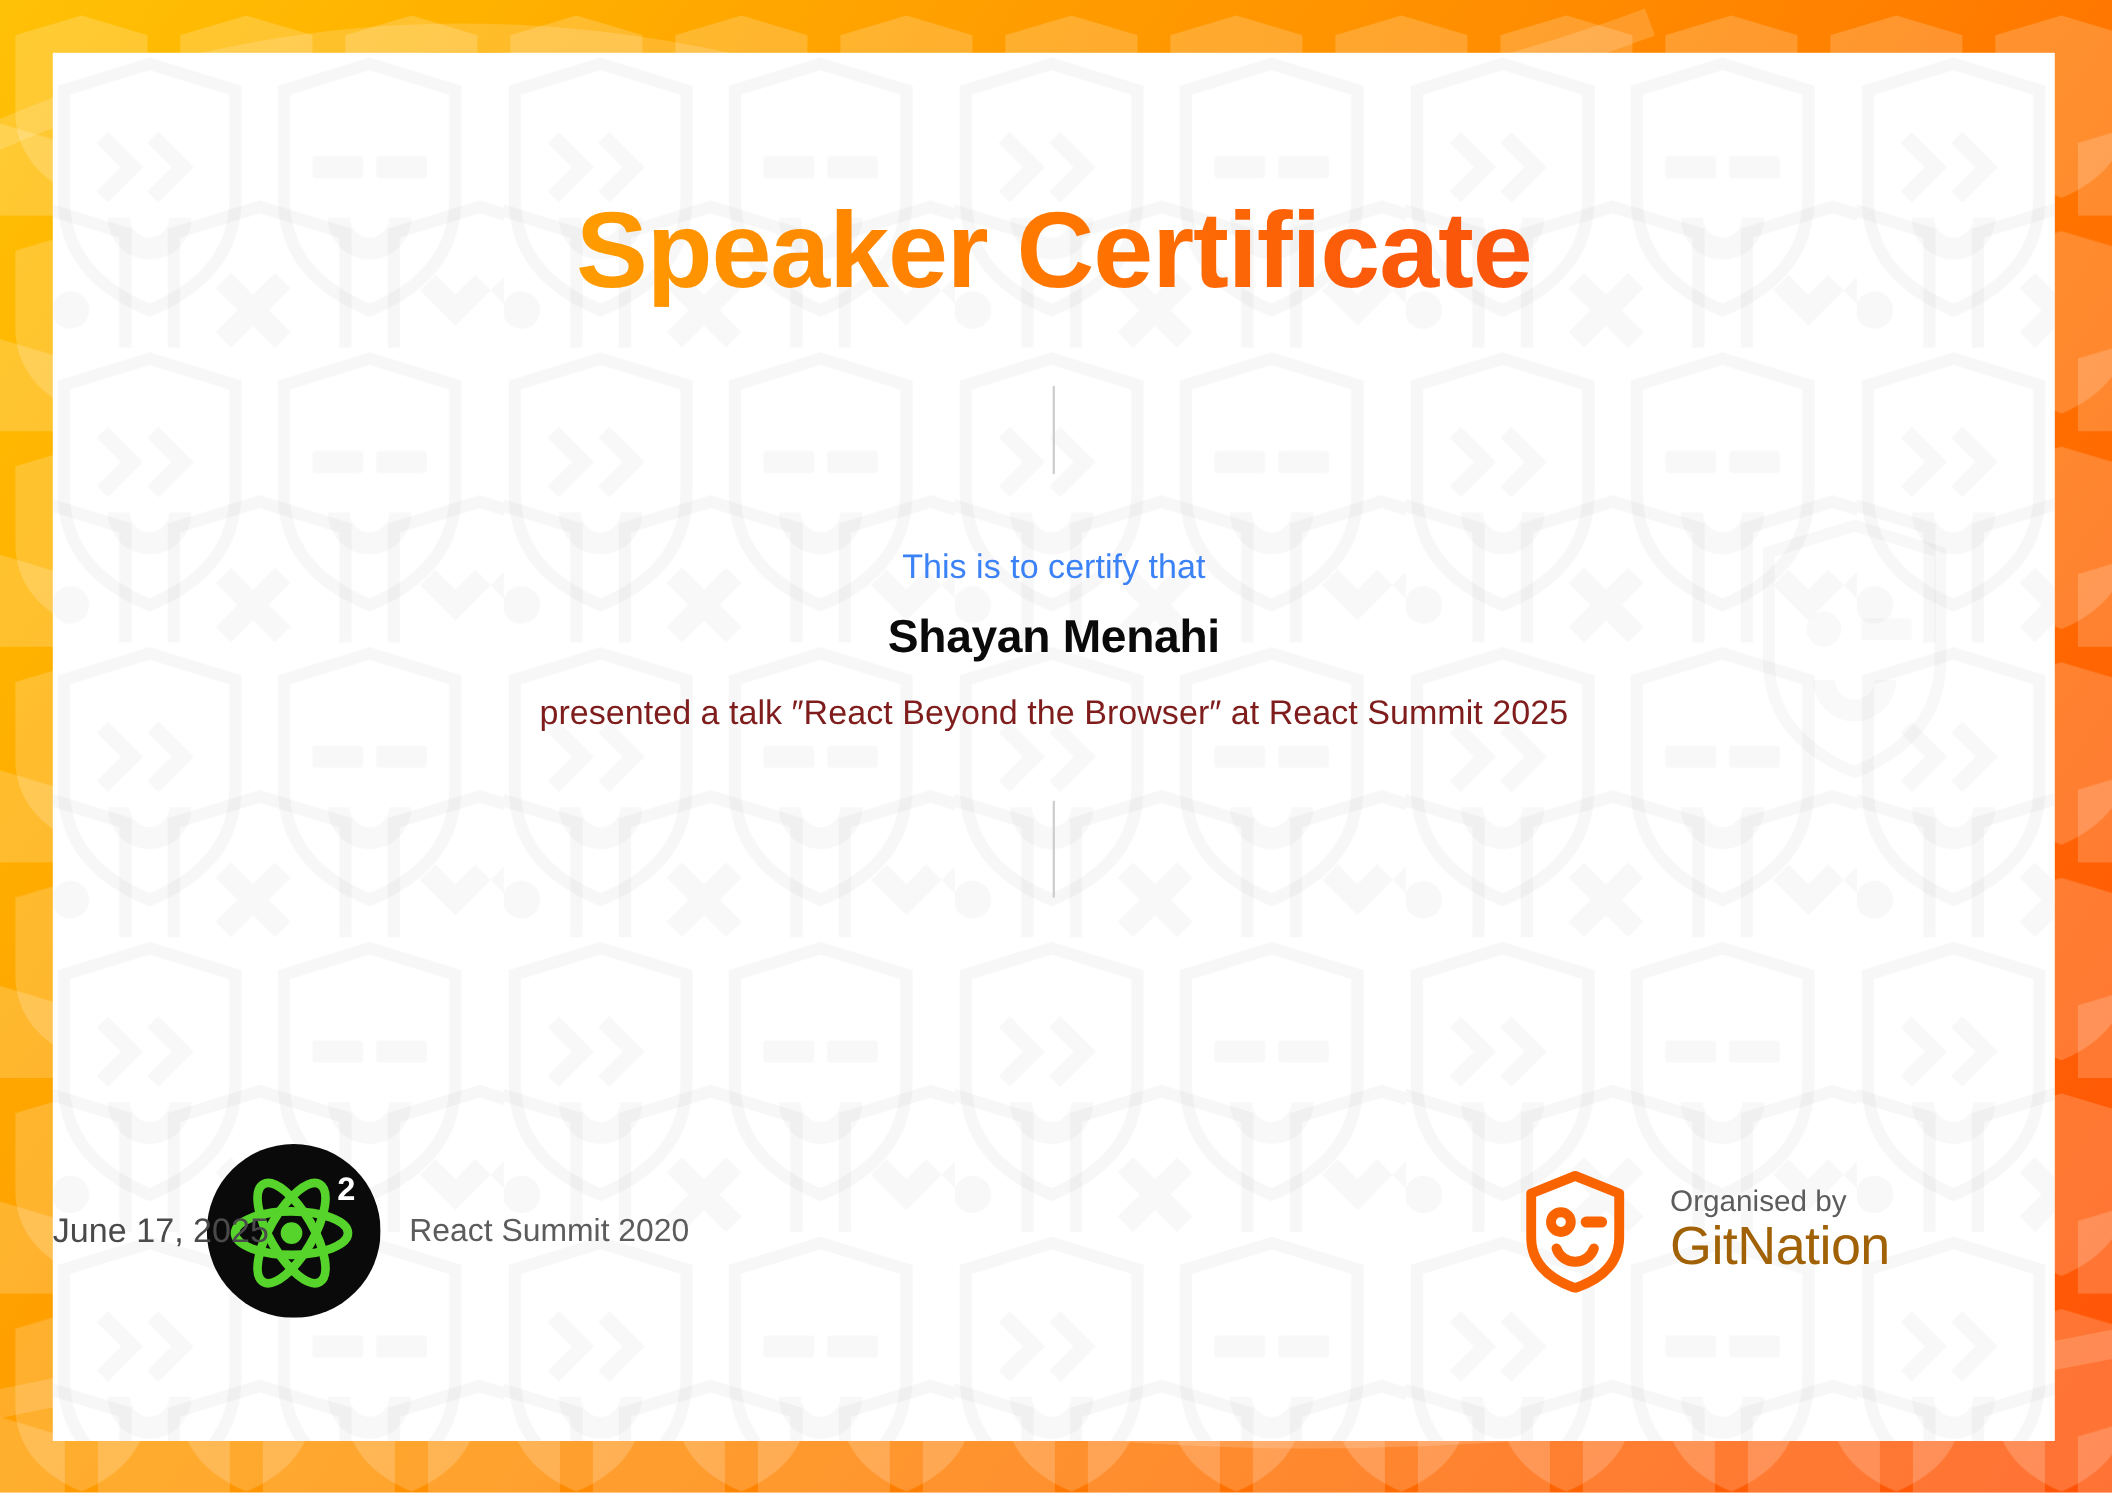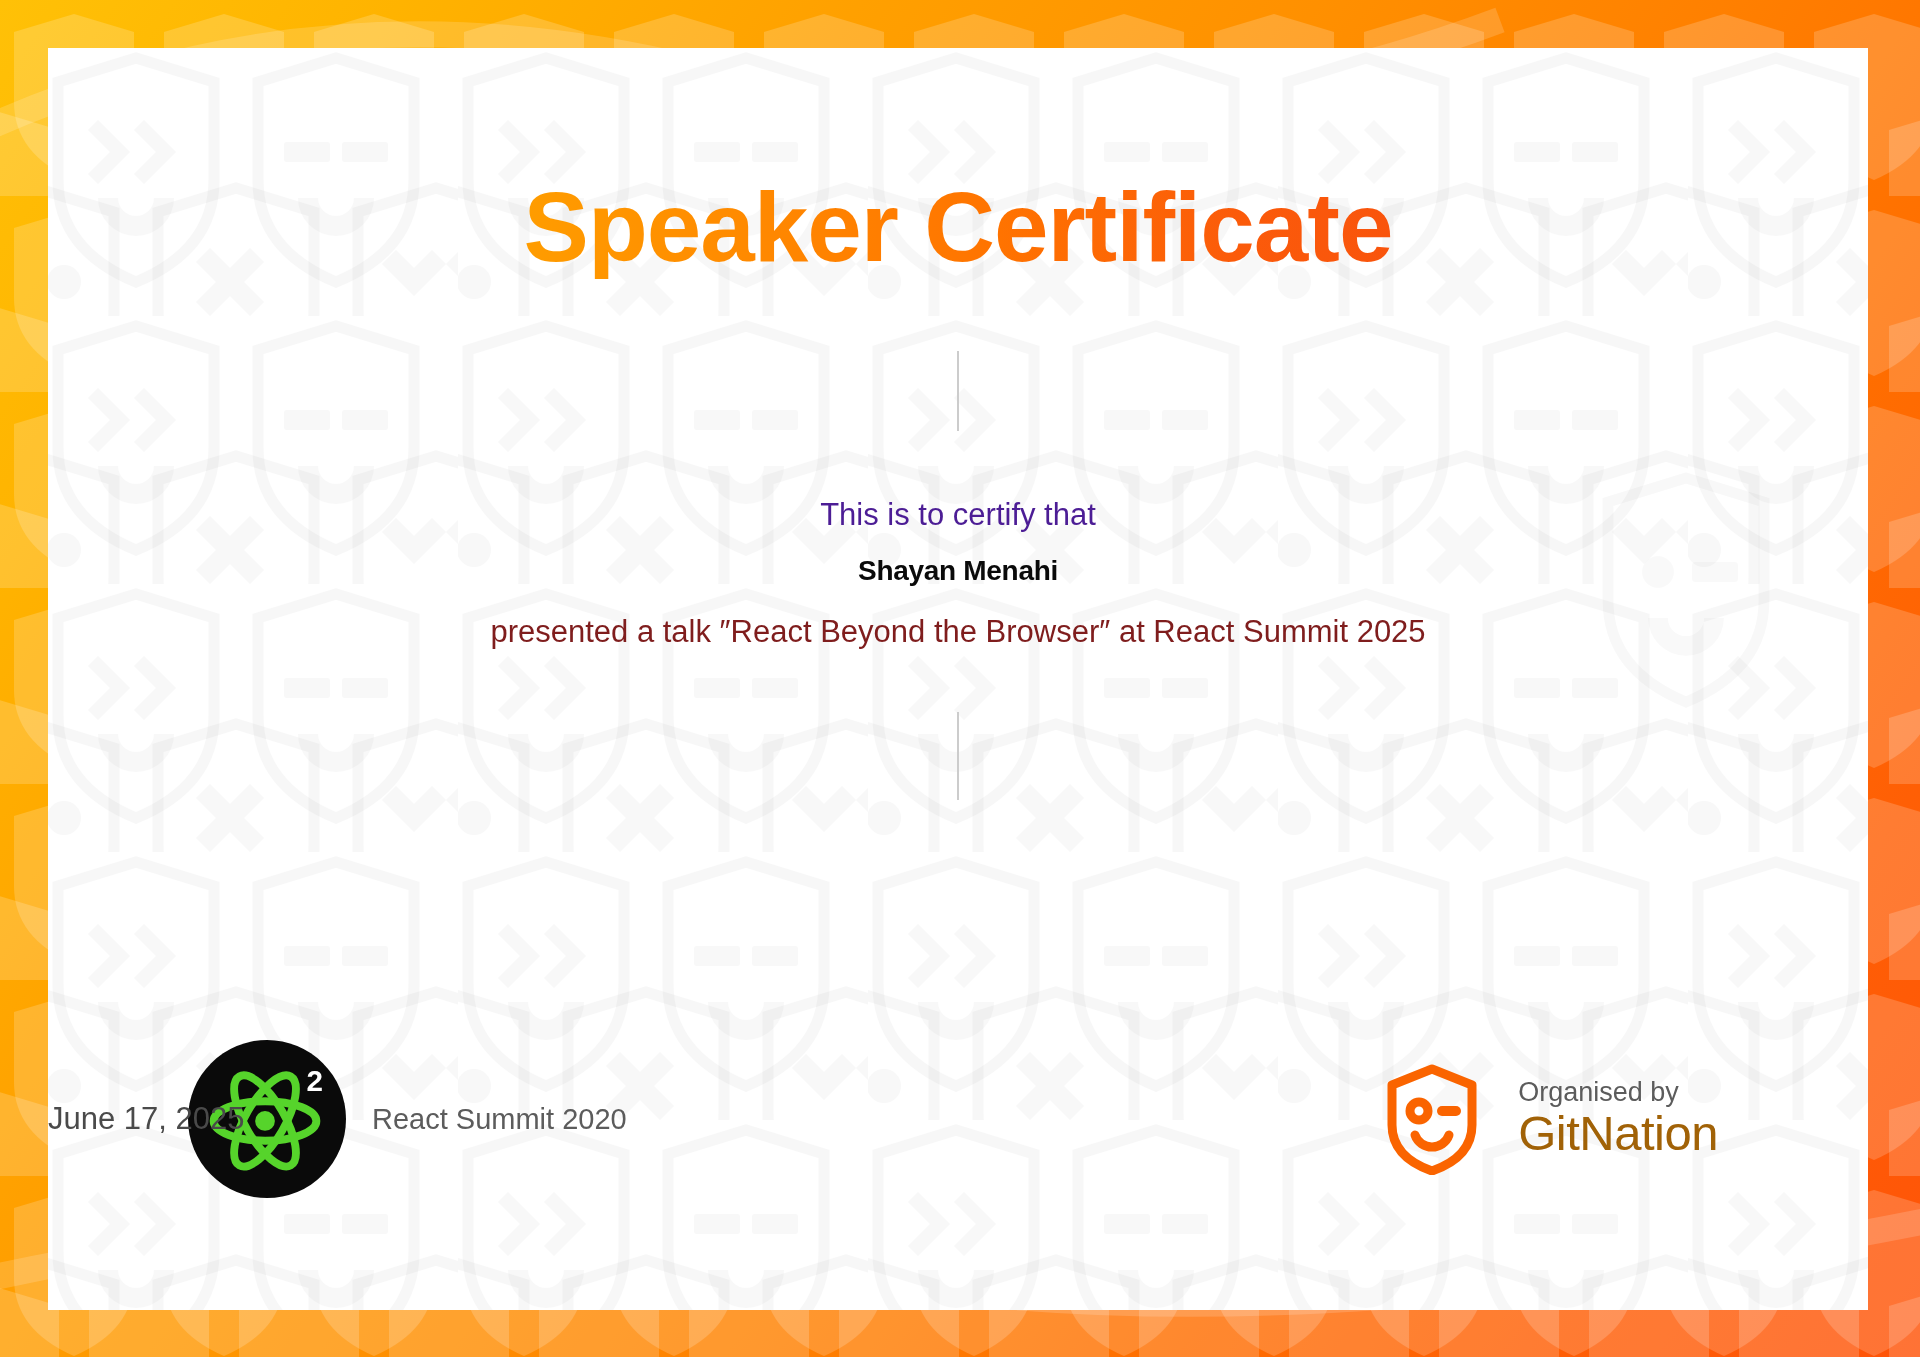--- a/index.html
+++ b/index.html
@@ -99,27 +99,27 @@
     height: 88px;
     margin-top: 62px;
   }
 
   
   .certify-line {
     margin: 0;
     padding-top: 66px;
     font-size: 31px;
     font-weight: 400;
-    color: #4c1d95;
+    color: #3b82f6;
     text-align: left;
   }
   .recipient-name {
     margin: 0;
     padding-top: 22px;
-    font-size: 28px;
+    font-size: 42px;
     font-weight: 700;
     color: #0A0A0A;
     text-align: right;
     letter-spacing: -0.3px;
   }
   .talk-line {
     margin: 0;
     padding-top: 27px;
     font-size: 31px;
     font-weight: 400;

